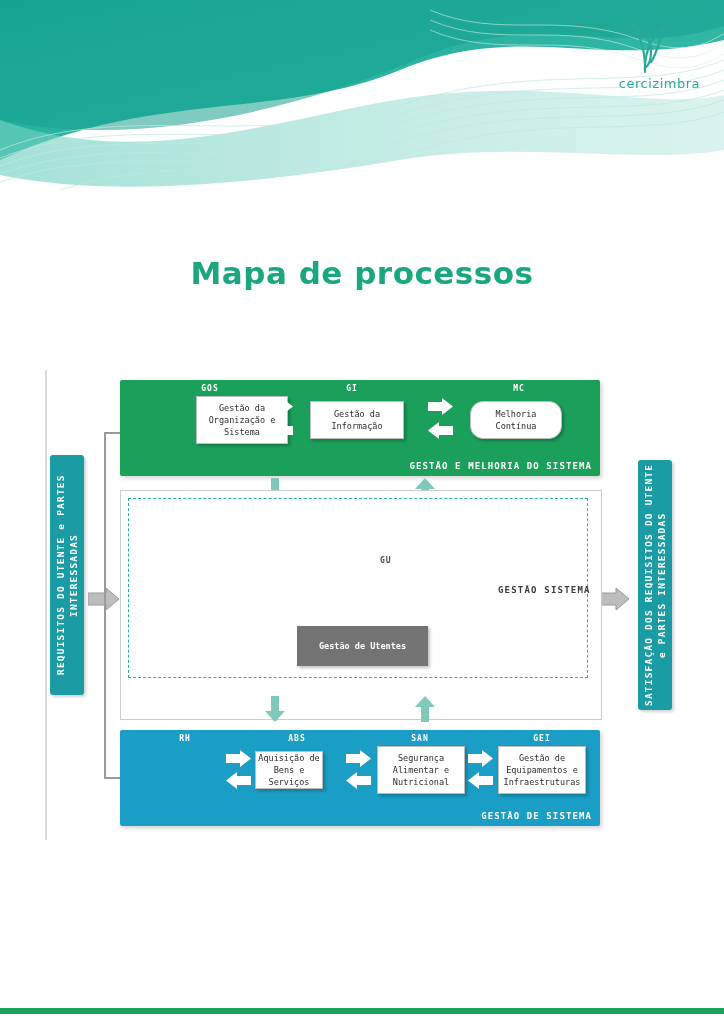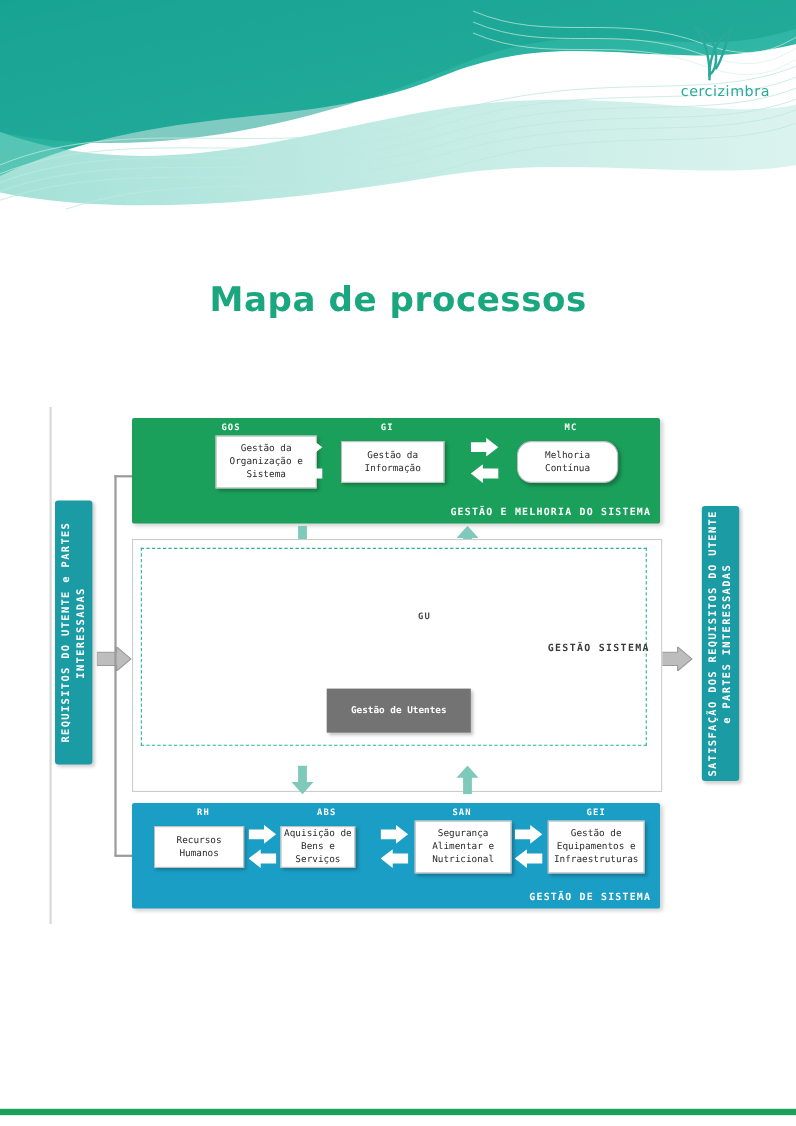--- a/index.html
+++ b/index.html
@@ -334,21 +334,20 @@
     <svg width="20" height="26" viewBox="0 0 20 26">
         <polygon points="10,0 20,11 14,11 14,26 6,26 6,11 0,11" fill="#7ec9b9"></polygon>
       </svg>
   </div>
 
   <div class="band band-bottom">
     <div class="band-caption">GESTÃO DE SISTEMA</div>
   </div>
 
   <div class="pcode" style="left:140px; top:374px; width:90px;">RH</div>
-  <div class="pbox" style="left:140px; top:391px; width:82px; height:38px;">Recursos Humanos</div>
 
   <div class="pcode" style="left:255px; top:374px; width:84px;">ABS</div>
   <div class="pbox" style="left:255px; top:391px; width:68px; height:38px;">Aquisição de Bens e Serviços</div>
 
   <div class="pcode" style="left:375px; top:374px; width:90px;">SAN</div>
   <div class="pbox" style="left:377px; top:386px; width:88px; height:48px;">Segurança Alimentar e Nutricional</div>
 
   <div class="pcode" style="left:498px; top:374px; width:88px;">GEI</div>
   <div class="pbox" style="left:498px; top:386px; width:88px; height:48px;">Gestão de Equipamentos e Infraestruturas</div>
 

